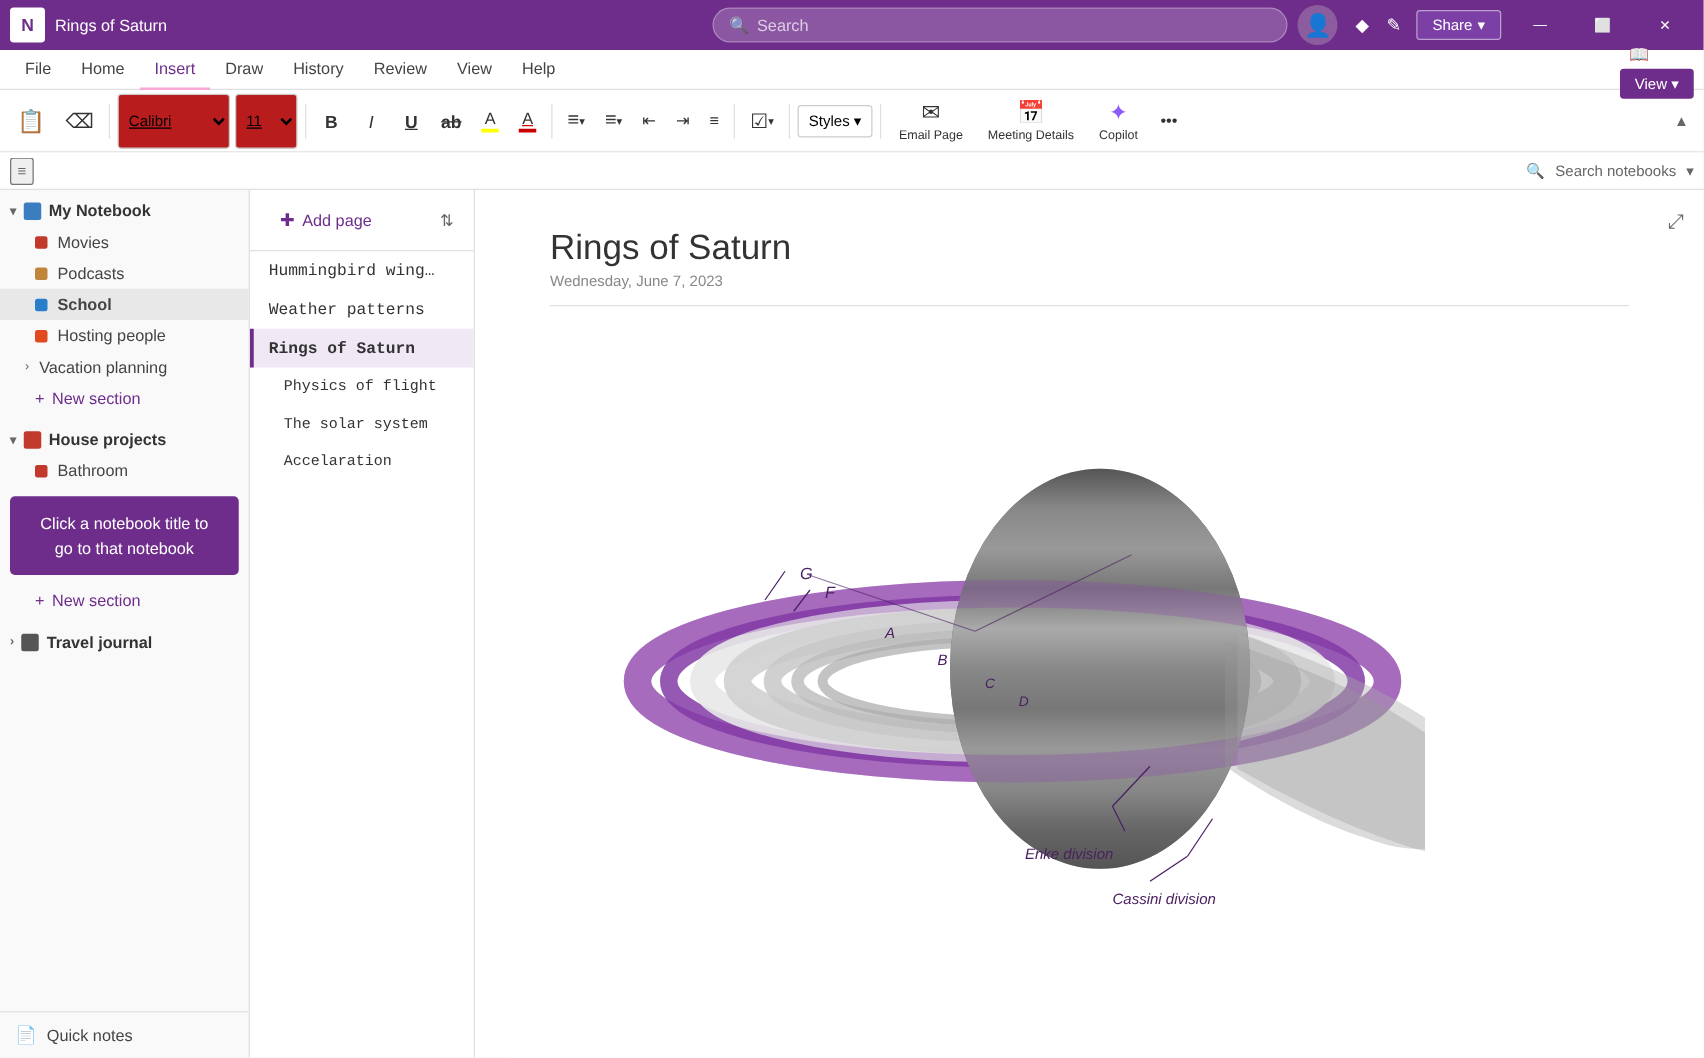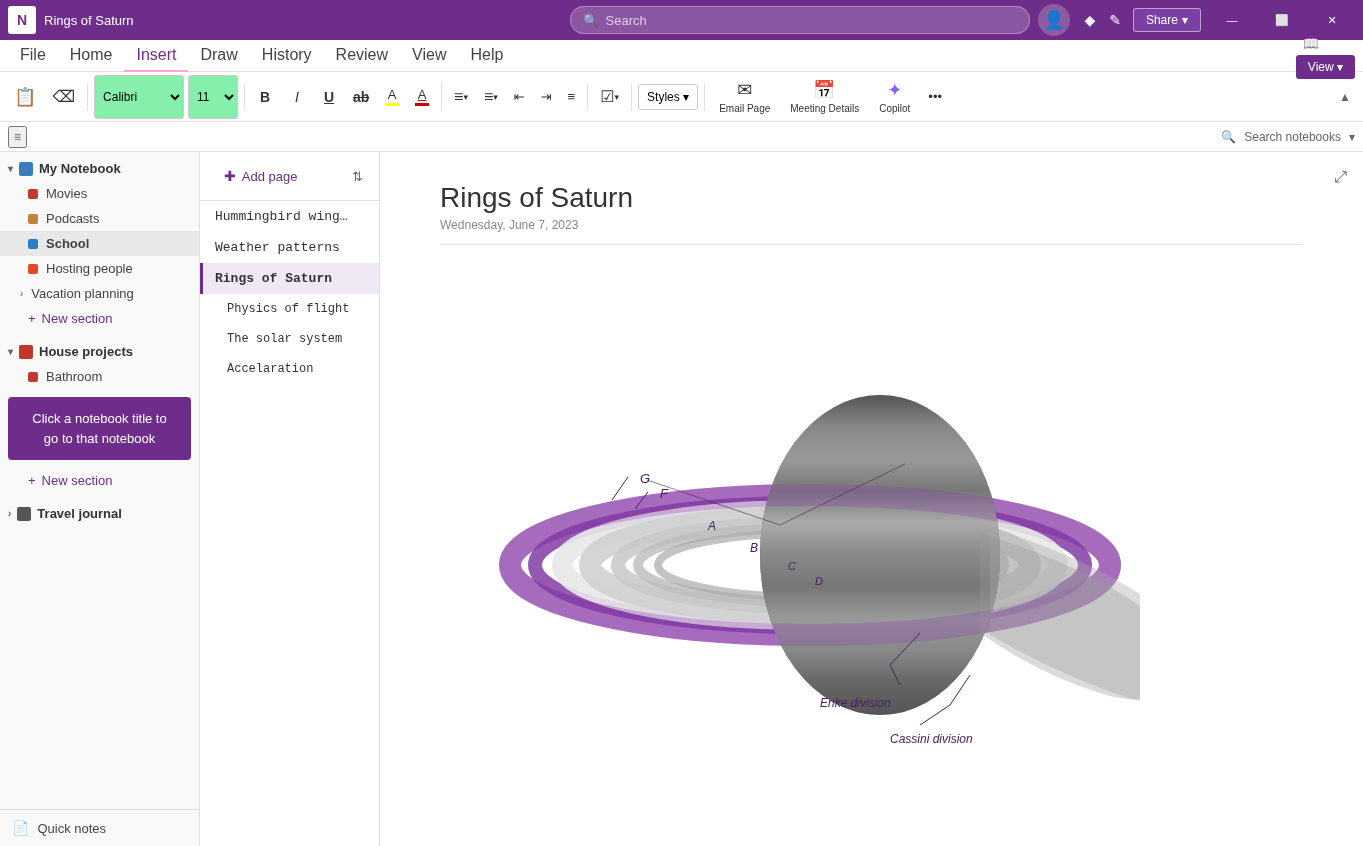--- a/index.html
+++ b/index.html
@@ -46,21 +46,21 @@
       color: white; padding: 4px 12px; border-radius: 3px; cursor: pointer;
       font-size: 12px; display: flex; align-items: center; gap: 4px; text-align: right;
     }
 
     
     #menubar {
       display: flex; align-items: center; height: 32px; background: white;
       border-bottom: 1px solid #e0e0e0; padding: 0 8px;
     }
     .menu-item {
-      padding: 4px 12px; font-size: 16px; color: #444; cursor: pointer;
+      padding: 4px 12px; font-size: 13px; color: #444; cursor: pointer;
       border-bottom: 2px solid transparent; height: 32px;
       display: flex; align-items: center;
     }
     .menu-item.active { border-bottom: 2px solid #f9a8d4; color: #6e2d8b; font-weight: 400; }
     #menubar .right { margin-left: auto; }
     .immersive-reader-btn {
       display: flex; align-items: center; padding: 4px 8px;
       background: transparent; border: none; cursor: pointer; color: #444; font-size: 13px;
     }
     .share-ribbon-btn {
@@ -76,21 +76,21 @@
       overflow: hidden;
     }
     .ribbon-btn {
       display: flex; align-items: center; justify-content: center;
       padding: 4px 6px; cursor: pointer; border: none; background: transparent;
       border-radius: 3px; font-size: 13px; color: #333; height: 36px;
     }
     .ribbon-separator { width: 1px; height: 28px; background: #e0e0e0; margin: 0 2px; }
     .font-name-select, .font-size-select {
       border: 1px solid #ccc; border-radius: 3px; padding: 2px 4px;
-      font-size: 12px; height: 44px; background: #86efac; cursor: pointer;
+      font-size: 12px; height: 44px; background: #b91c1c; cursor: pointer; text-decoration: underline;
     }
     .font-name-select { width: 90px; }
     .font-size-select { width: 50px; }
     .ribbon-text-btn { font-weight: bold; font-size: 14px; width: 28px; }
     .ribbon-text-btn.italic { font-style: italic; font-weight: normal; }
     .ribbon-text-btn.underline { text-decoration: underline; }
     .ribbon-text-btn.strike { text-decoration: line-through; }
     .ribbon-large-btn {
       display: flex; flex-direction: column; align-items: center;
       padding: 4px 8px; cursor: pointer; border: none; background: transparent;
@@ -179,21 +179,21 @@
       font-weight: 600;
     }
     .page-item.subpage { padding-left: 24px; font-size: 12px; }
 
     
     #content-area {
       flex: 1; background: white; overflow-y: auto; padding: 30px 60px;
       position: relative;
     }
     .page-title { font-size: 28px; font-weight: 400; color: #333; margin-bottom: 4px; }
-    .page-date { font-size: 12px; color: #888; border-bottom: 1px solid #e0e0e0; padding-bottom: 12px; margin-bottom: 20px; }
+    .page-date { font-size: 12px; color: #888; border-bottom: 1px solid #e0e0e0; padding-bottom: 12px; }
     .expand-btn {
       position: absolute; top: 12px; right: 12px;
       cursor: pointer; color: #666; font-size: 16px; padding: 4px;
     }
 
     
     .saturn-container { position: relative; width: 700px; height: 480px; }
     .saturn-svg { width: 700px; height: 480px; }
 
     

